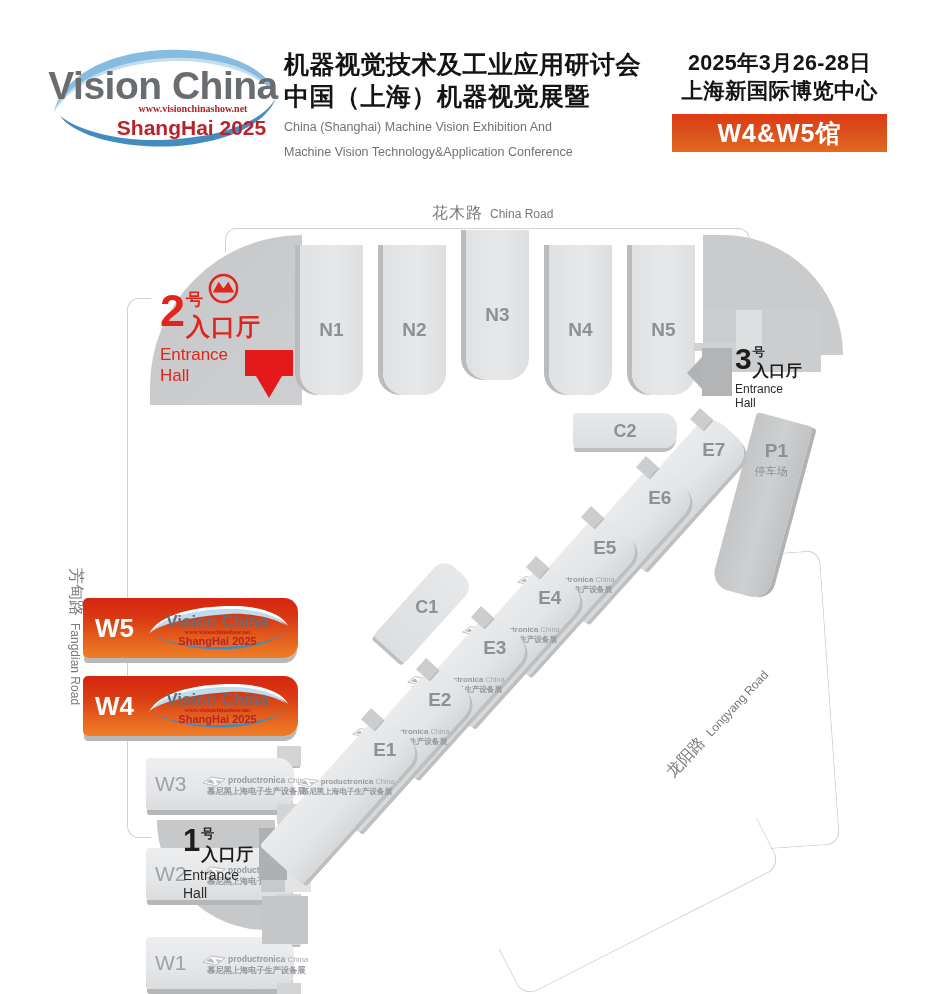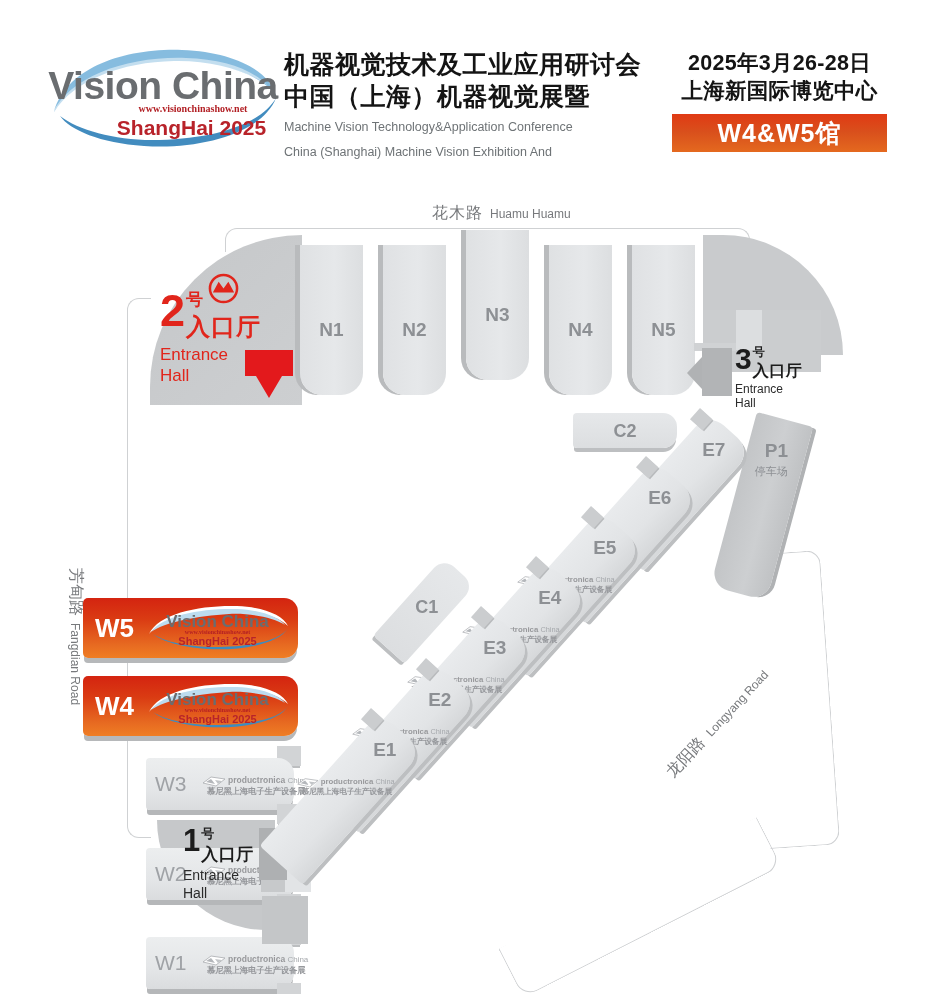--- a/index.html
+++ b/index.html
@@ -502,22 +502,22 @@
         <path d="M228 52 C214 88 150 104 96 100 C52 97 22 84 12 70 C30 84 66 94 104 94 C160 94 212 80 228 52 Z" fill="#2e7fb8" opacity="0.9"></path>
       </svg>
       <div class="vc-name">Vision China</div>
       <div class="vc-url">www.visionchinashow.net</div>
       <div class="vc-year">ShangHai 2025</div>
     </div>
 
     <div class="title-block">
       <div class="title-cn">机器视觉技术及工业应用研讨会</div>
       <div class="title-cn">中国（上海）机器视觉展暨</div>
+      <div class="title-en">China (Shanghai) Machine Vision Exhibition And</div>
       <div class="title-en">Machine Vision Technology&amp;Application Conference</div>
-      <div class="title-en">China (Shanghai) Machine Vision Exhibition And</div>
     </div>
 
     <div class="date-block">
       <div class="date-line">2025年3月26-28日</div>
       <div class="date-line">上海新国际博览中心</div>
       <div class="venue-badge">W4&amp;W5馆</div>
     </div>
   </div>
 
   <div id="map">
@@ -526,21 +526,21 @@
     <div class="bracket" id="bracket-left"></div>
     <div class="bracket" id="bracket-right"></div>
     <div class="bracket" id="bracket-bottom"></div>
 
     <div class="plaza" id="plaza-nw"></div>
     <div class="plaza" id="plaza-ne"></div>
     <div class="plaza" id="plaza-ne2"></div>
     <div class="plaza" id="plaza-sw"></div>
 
     <div class="road-label" id="road-huamu">
-      <span class="road-cn">花木路</span><span class="road-en">Huamu Huamu</span>
+      <span class="road-cn">花木路</span><span class="road-en">China Road</span>
     </div>
     <div class="road-label" id="road-fangdian">
       <span class="road-cn">芳甸路</span><span class="road-en">Fangdian Road</span>
     </div>
     <div class="road-label" id="road-longyang">
       <span class="road-cn">龙阳路</span><span class="road-en">Longyang Road</span>
     </div>
 
     <div class="nhall" style="left:300px; top:65px;">
       <span>N1</span>

